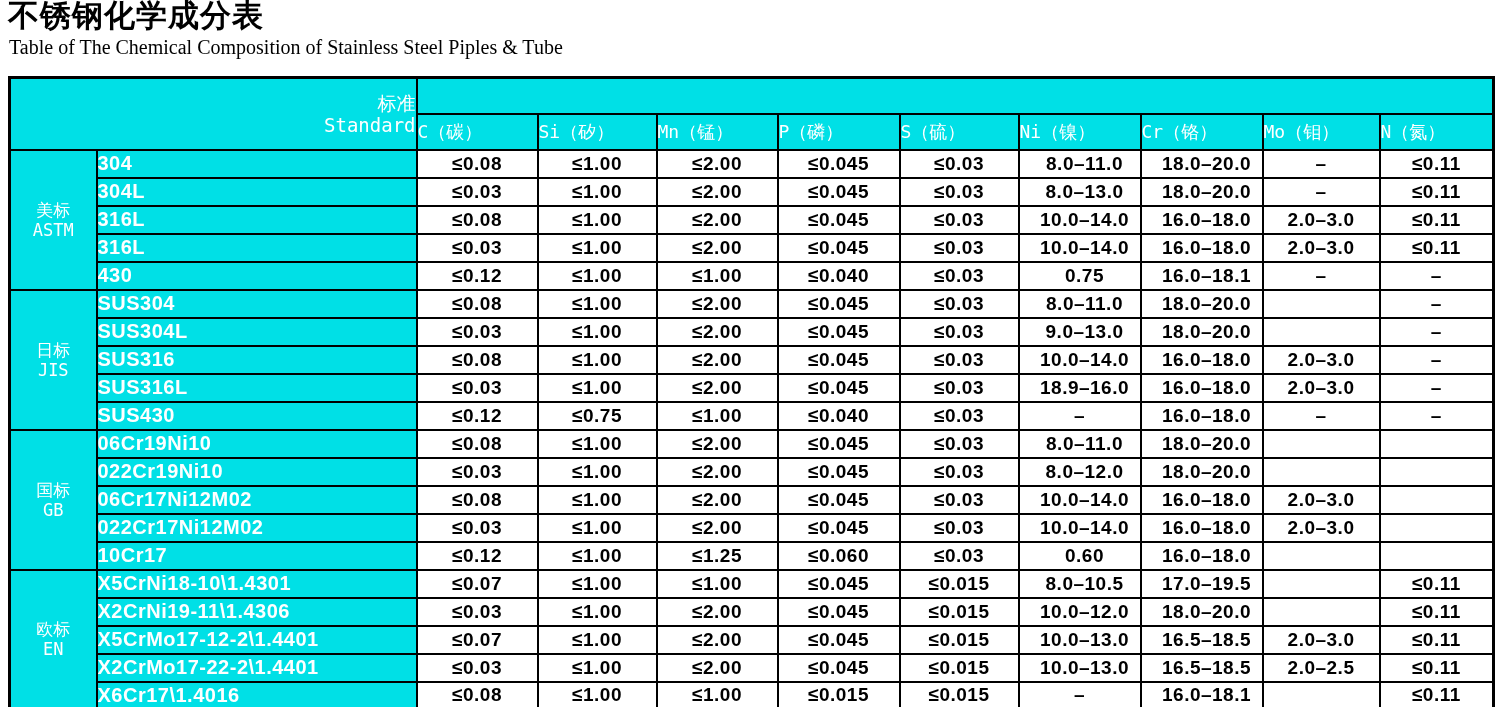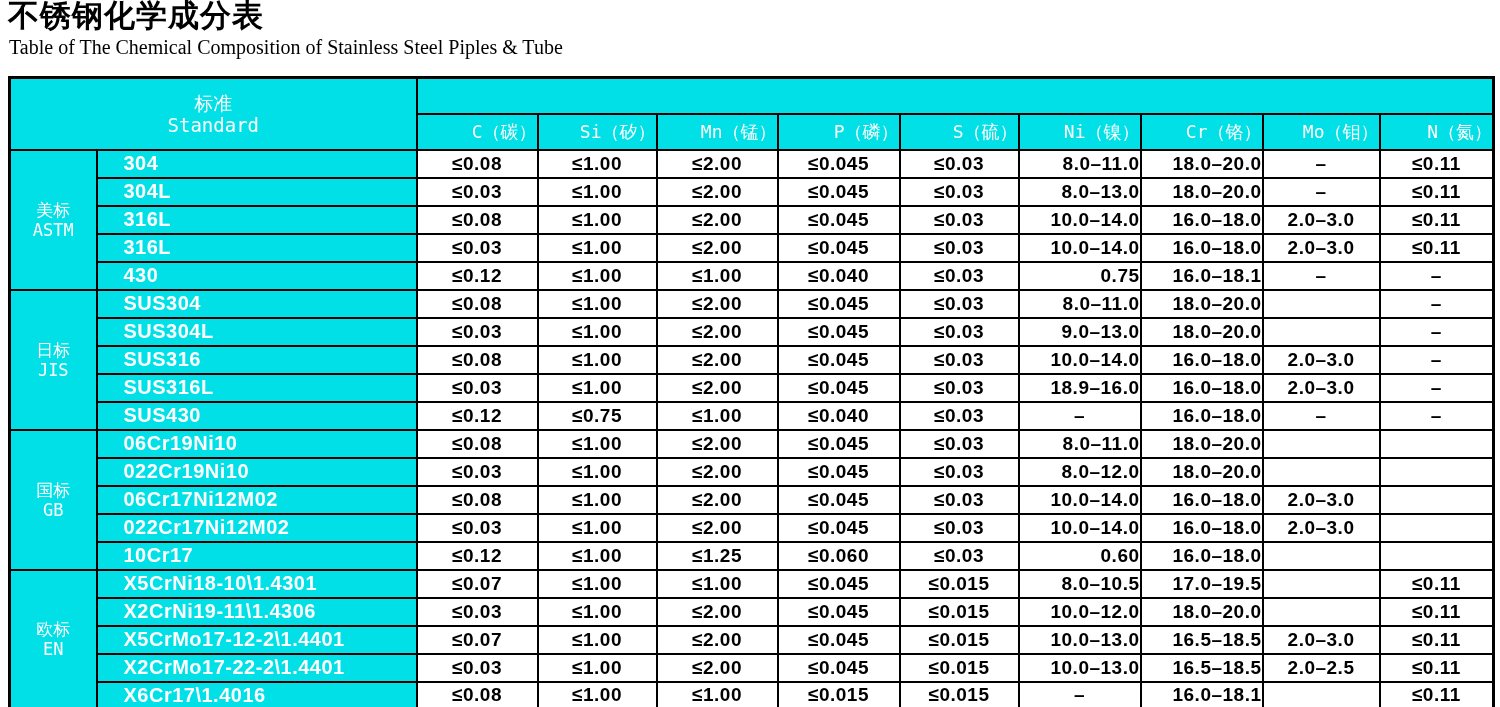--- a/index.html
+++ b/index.html
@@ -24,43 +24,43 @@
   }
   .comp th, .comp td {
     border:2px solid var(--line);
     padding:0; overflow:hidden; white-space:nowrap;
   }
   .cyan { background:var(--accent); color:#fff; }
   
   thead tr { height:36px; }
   th.standard-cell { font-weight:400; }
   .hdr-line {
-    display:block; font-size:19px; line-height:22px; text-align:center;
+    display:block; font-size:19px; line-height:22px; text-align:right;
     font-family:"DejaVu Sans Mono", "DejaVu Sans", monospace; font-weight:400;
   }
   th.element-cell {
-    font-weight:400; font-size:18px; text-align:right;
+    font-weight:400; font-size:18px; text-align:left;
     font-family:"DejaVu Sans Mono", "DejaVu Sans", monospace;
   }
   th.strip-cell { height:36px; }
   
   tbody tr { height:28px; }
   td.group-cell { text-align:center; vertical-align:middle; }
   .group-line {
     display:block; font-size:17px; line-height:20px;
     font-family:"DejaVu Sans Mono", "DejaVu Sans", monospace; font-weight:400;
   }
   td.grade-cell {
-    font-weight:700; font-size:20px; padding-left:26px; letter-spacing:0.5px;
+    font-weight:700; font-size:20px; letter-spacing:0.5px;
   }
   td.value-cell {
     background:#fff; color:#000; font-weight:700; font-size:19px;
     text-align:center; letter-spacing:0.5px;
   }
-  td.value-cell.left { text-align:right; padding-left:10px; }
+  td.value-cell.left { text-align:center; padding-left:10px; }
 </style>
 </head>
 <body>
 
 <h1 class="page-title">不锈钢化学成分表</h1>
 <h2 class="page-subtitle">Table of The Chemical Composition of Stainless Steel Piples &amp; Tube</h2>
 
 <table class="comp">
   <colgroup>
     <col style="width:87px">

